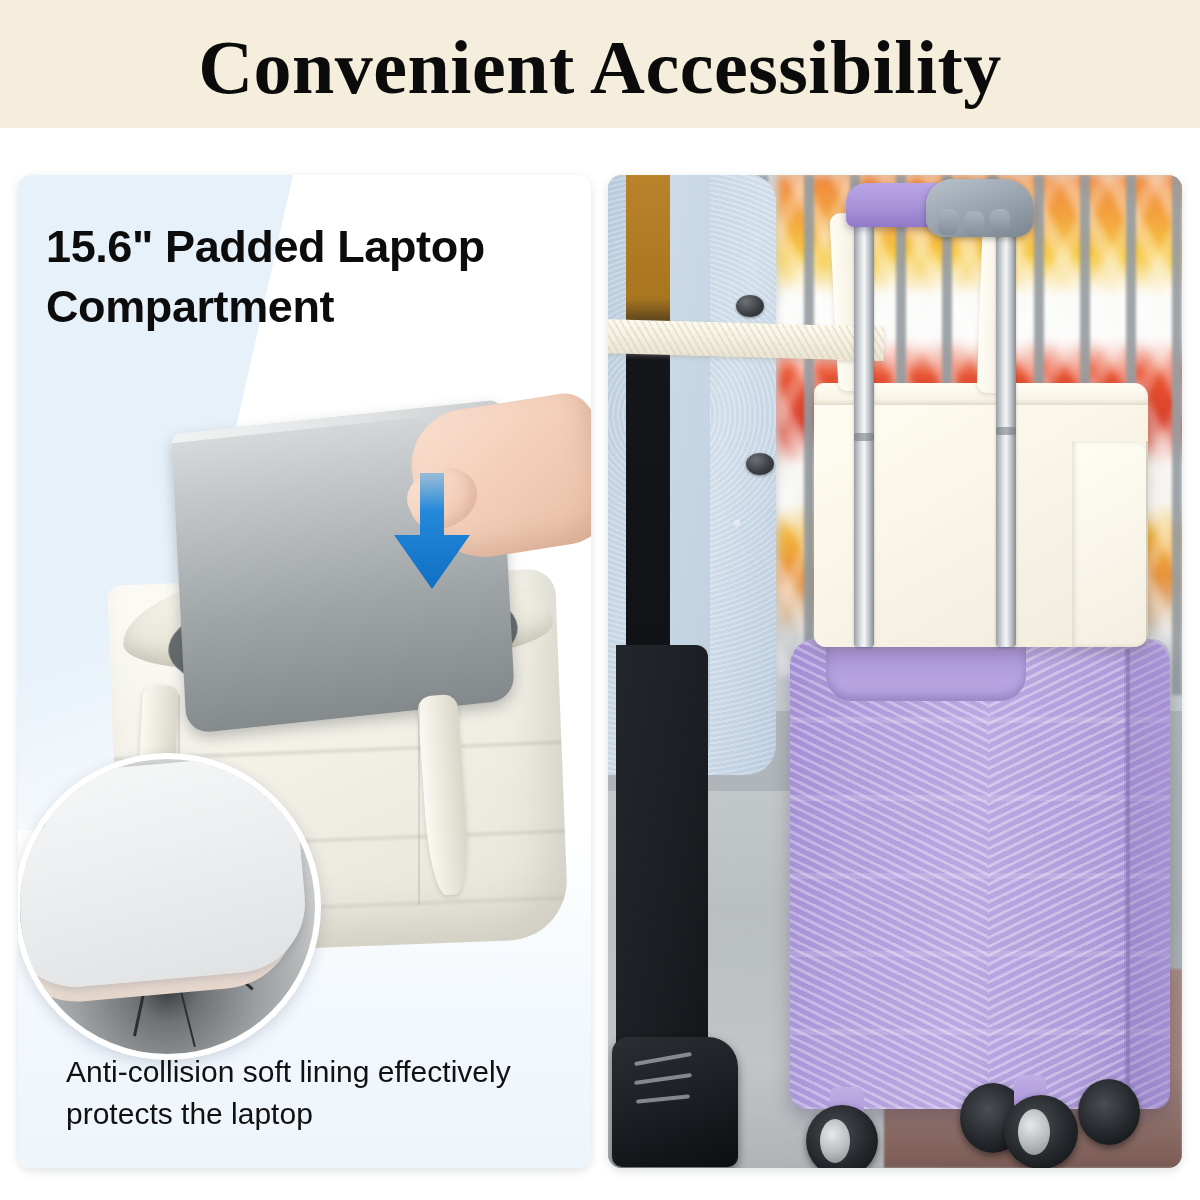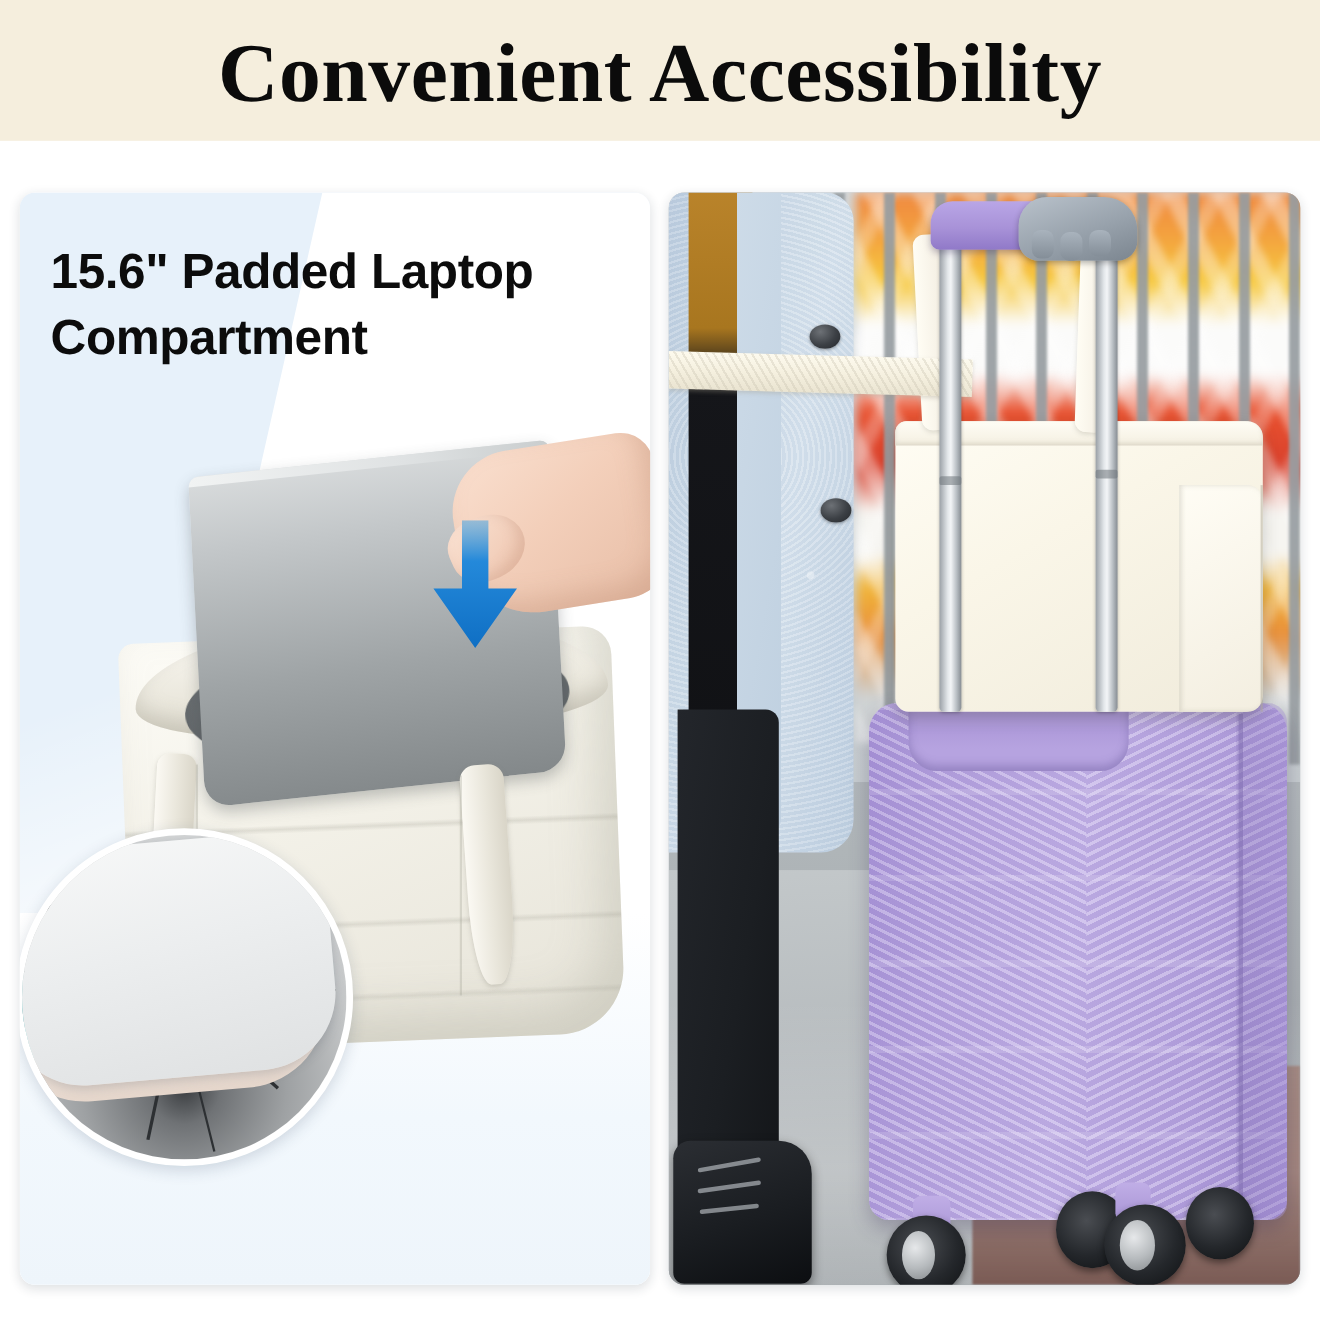--- a/index.html
+++ b/index.html
@@ -614,20 +614,21 @@
         <div class="crack-line" style="left:60px; top:40px; width:2px; height:120px; transform:rotate(54deg); opacity:.75;"></div>
         <div class="crack-line" style="left:210px; top:60px; width:2px; height:110px; transform:rotate(-42deg); opacity:.7;"></div>
         <div class="crack-line" style="left:30px; top:120px; width:2px; height:90px; transform:rotate(80deg); opacity:.6;"></div>
       </div>
       <div class="cushion-foam"></div>
       <div class="glow-gray"></div>
       <div class="glow-cyan"></div>
       <div class="inset-corner"></div>
     </div>
 
+    <div class="left-caption">Anti-collision soft lining effectively protects the laptop</div>
   </div>
 
   <div class="panel panel-right">
     <div class="scene">
 
       <div class="bg-sky"></div>
       <div class="barrier"></div>
       <div class="barrier-tri"></div>
       <div class="fence"></div>
       <div class="ground"></div>

